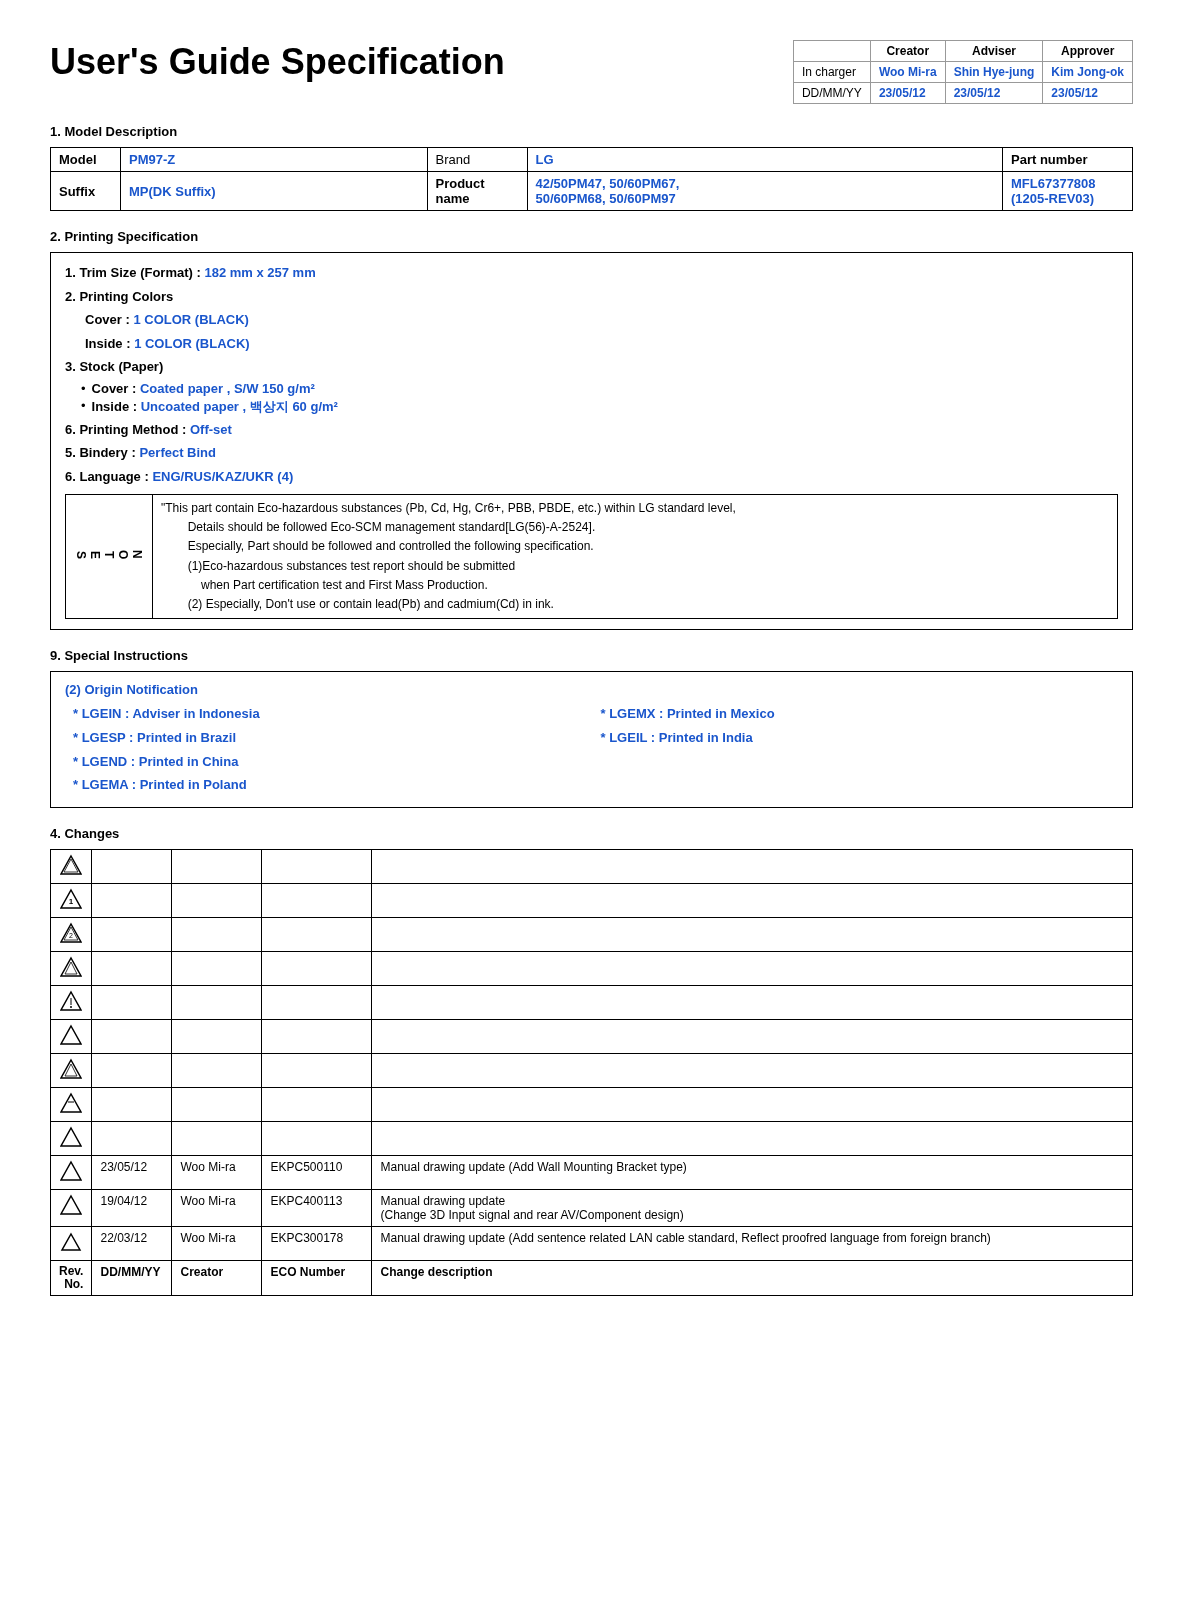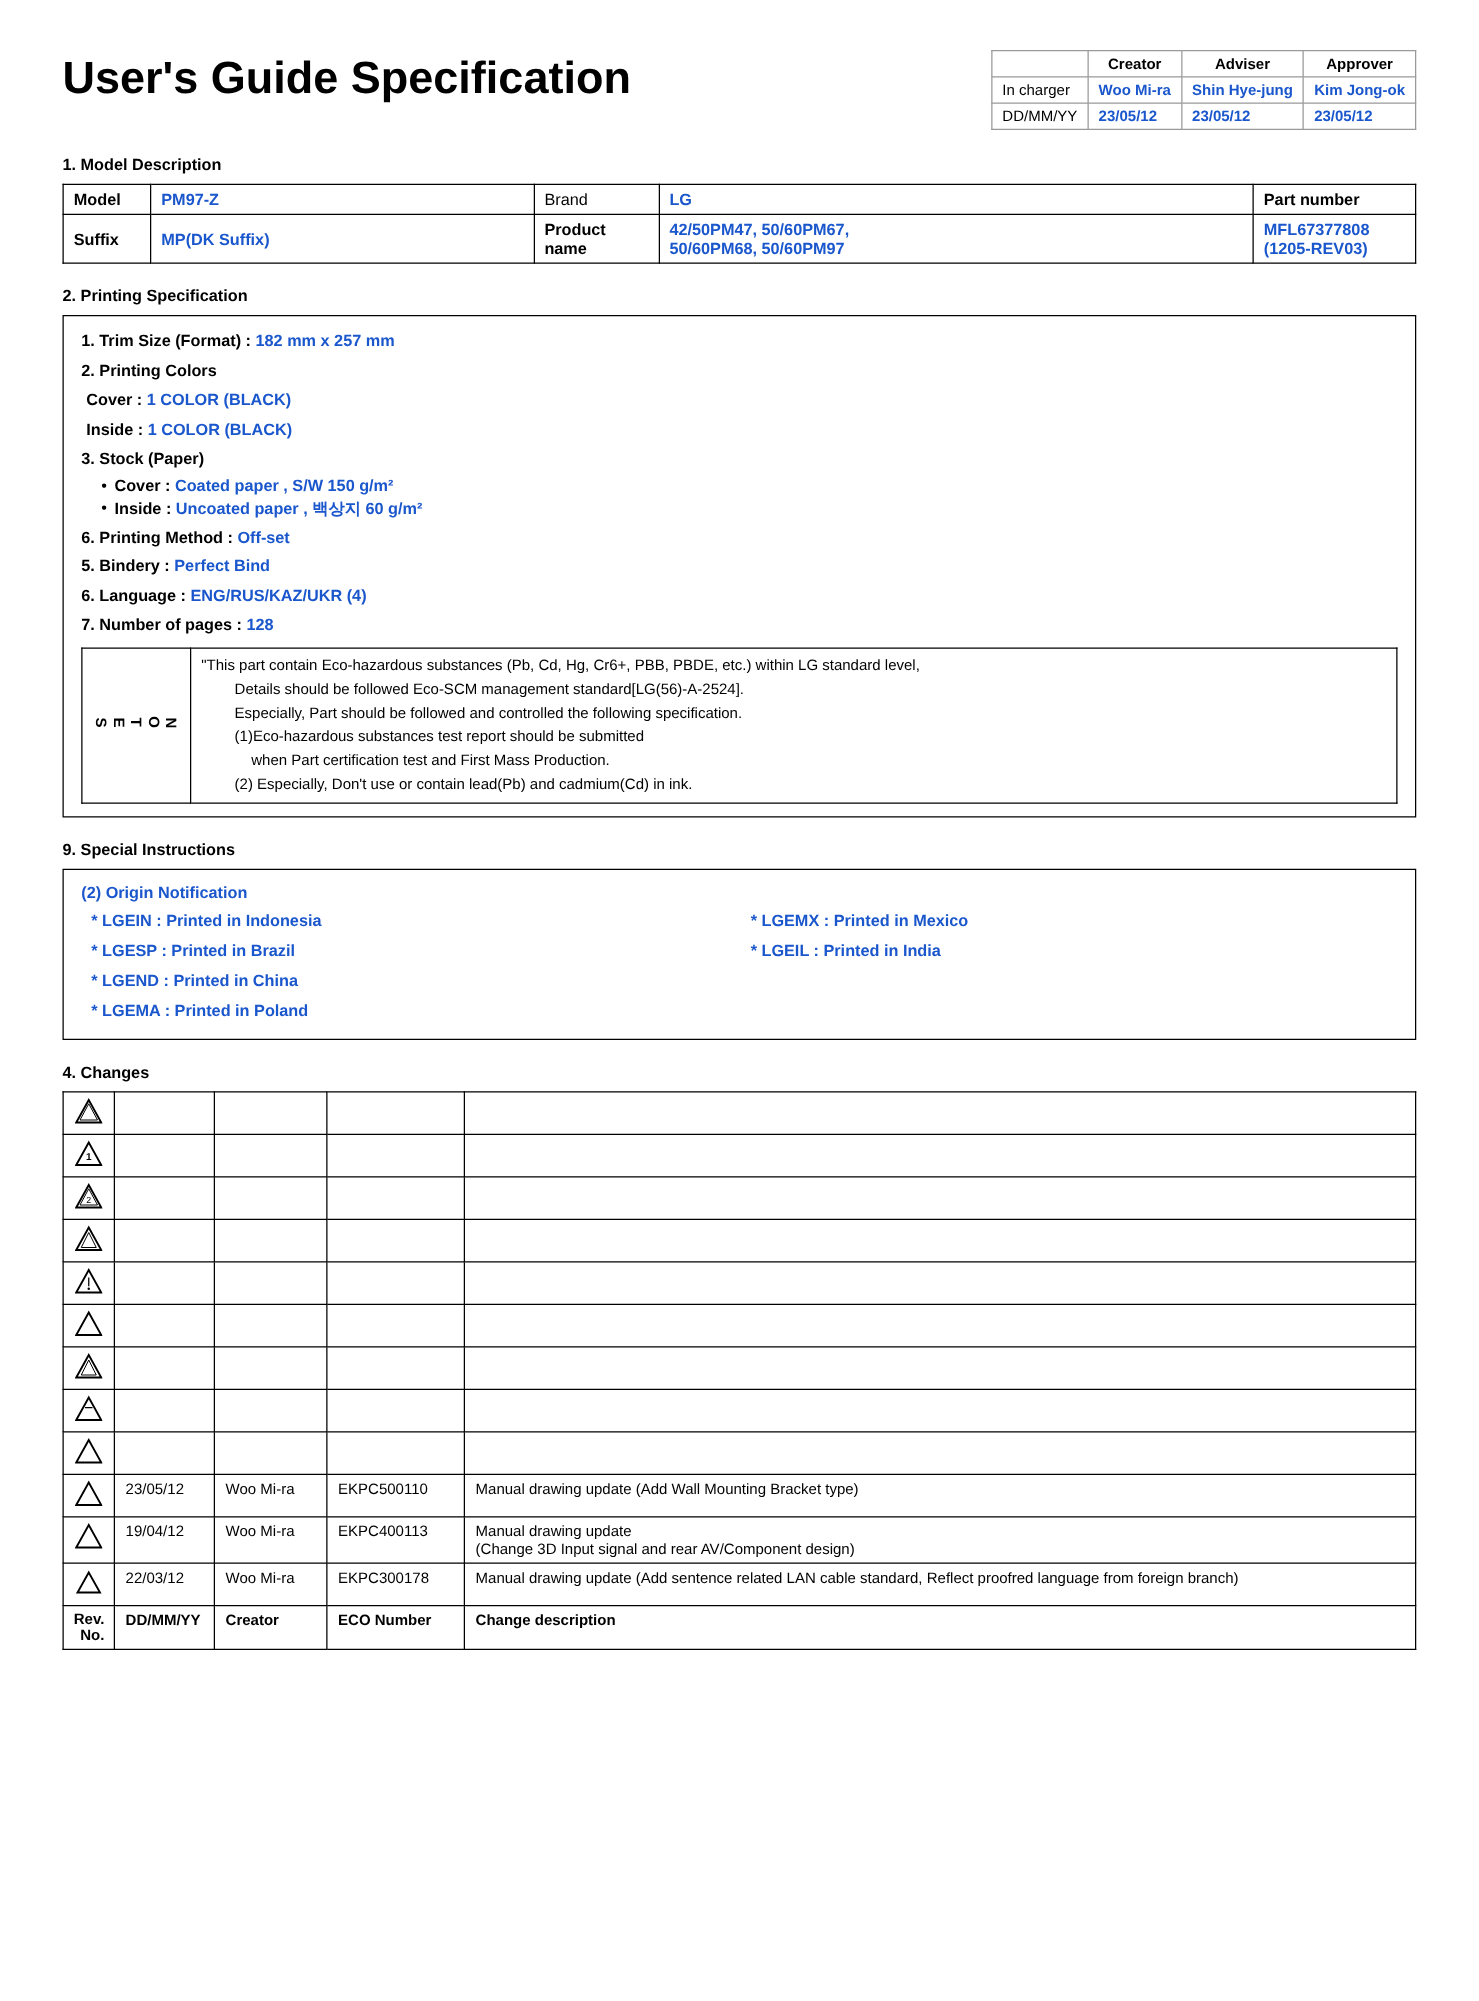--- a/index.html
+++ b/index.html
@@ -71,21 +71,21 @@
     .spec-box {
       border: 1px solid #000;
       padding: 10px 14px;
       margin-bottom: 8px;
     }
     .spec-box .spec-line {
       margin-bottom: 4px;
       line-height: 1.5;
     }
     .spec-box .indent {
-      margin-left: 4px;
+      margin-left: 20px;
     }
     .bullet-item {
       display: flex;
       gap: 6px;
       margin-left: 16px;
       margin-bottom: 2px;
     }
 
     
     .notes-table {
@@ -230,23 +230,20 @@
   </div>
   <div class="spec-line" style="margin-top:4px">
     <span class="bold">6. Printing Method : </span><span class="blue bold">Off-set</span>
   </div>
   <div class="spec-line">
     <span class="bold">5. Bindery  : </span><span class="blue bold">Perfect Bind</span>
   </div>
   <div class="spec-line">
     <span class="bold">6. Language : </span><span class="blue bold">ENG/RUS/KAZ/UKR (4)</span>
   </div>
-  <div class="spec-line">
-    <span class="bold">7. Number of pages : </span><span class="blue bold">128</span>
-  </div>
 
   <table class="notes-table">
     <tbody>
         <tr>
       <td class="notes-label">N<br>O<br>T<br>E<br>S</td>
       <td class="notes-content">
         <div>"This part contain Eco-hazardous substances (Pb, Cd, Hg, Cr6+, PBB, PBDE, etc.) within LG standard level,</div>
         <div>&nbsp;&nbsp;&nbsp;&nbsp;&nbsp;&nbsp;&nbsp;&nbsp;Details should be followed Eco-SCM management standard[LG(56)-A-2524].</div>
         <div>&nbsp;&nbsp;&nbsp;&nbsp;&nbsp;&nbsp;&nbsp;&nbsp;Especially, Part should be followed and controlled the following specification.</div>
         <div>&nbsp;&nbsp;&nbsp;&nbsp;&nbsp;&nbsp;&nbsp;&nbsp;(1)Eco-hazardous substances test report should be submitted</div>
@@ -256,21 +253,21 @@
     </tr>
   </tbody>
     </table>
 </div>
 
 <div class="section-heading">9. Special Instructions</div>
 <div class="instructions-box">
   <div class="inst-line blue bold">(2) Origin Notification</div>
   <div class="two-col" style="margin-left: 8px">
     <div>
-      <div class="inst-line blue bold">  * LGEIN : Printed in Indonesia</div>
+      <div class="inst-line blue bold">  * LGEIN : Adviser in Indonesia</div>
       <div class="inst-line blue bold">  * LGESP : Printed in Brazil</div>
       <div class="inst-line blue bold">  * LGEND : Printed in China</div>
       <div class="inst-line blue bold">  * LGEMA : Printed in Poland</div>
     </div>
     <div>
       <div class="inst-line blue bold">* LGEMX : Printed in Mexico</div>
       <div class="inst-line blue bold">* LGEIL : Printed in India</div>
     </div>
   </div>
 </div>

